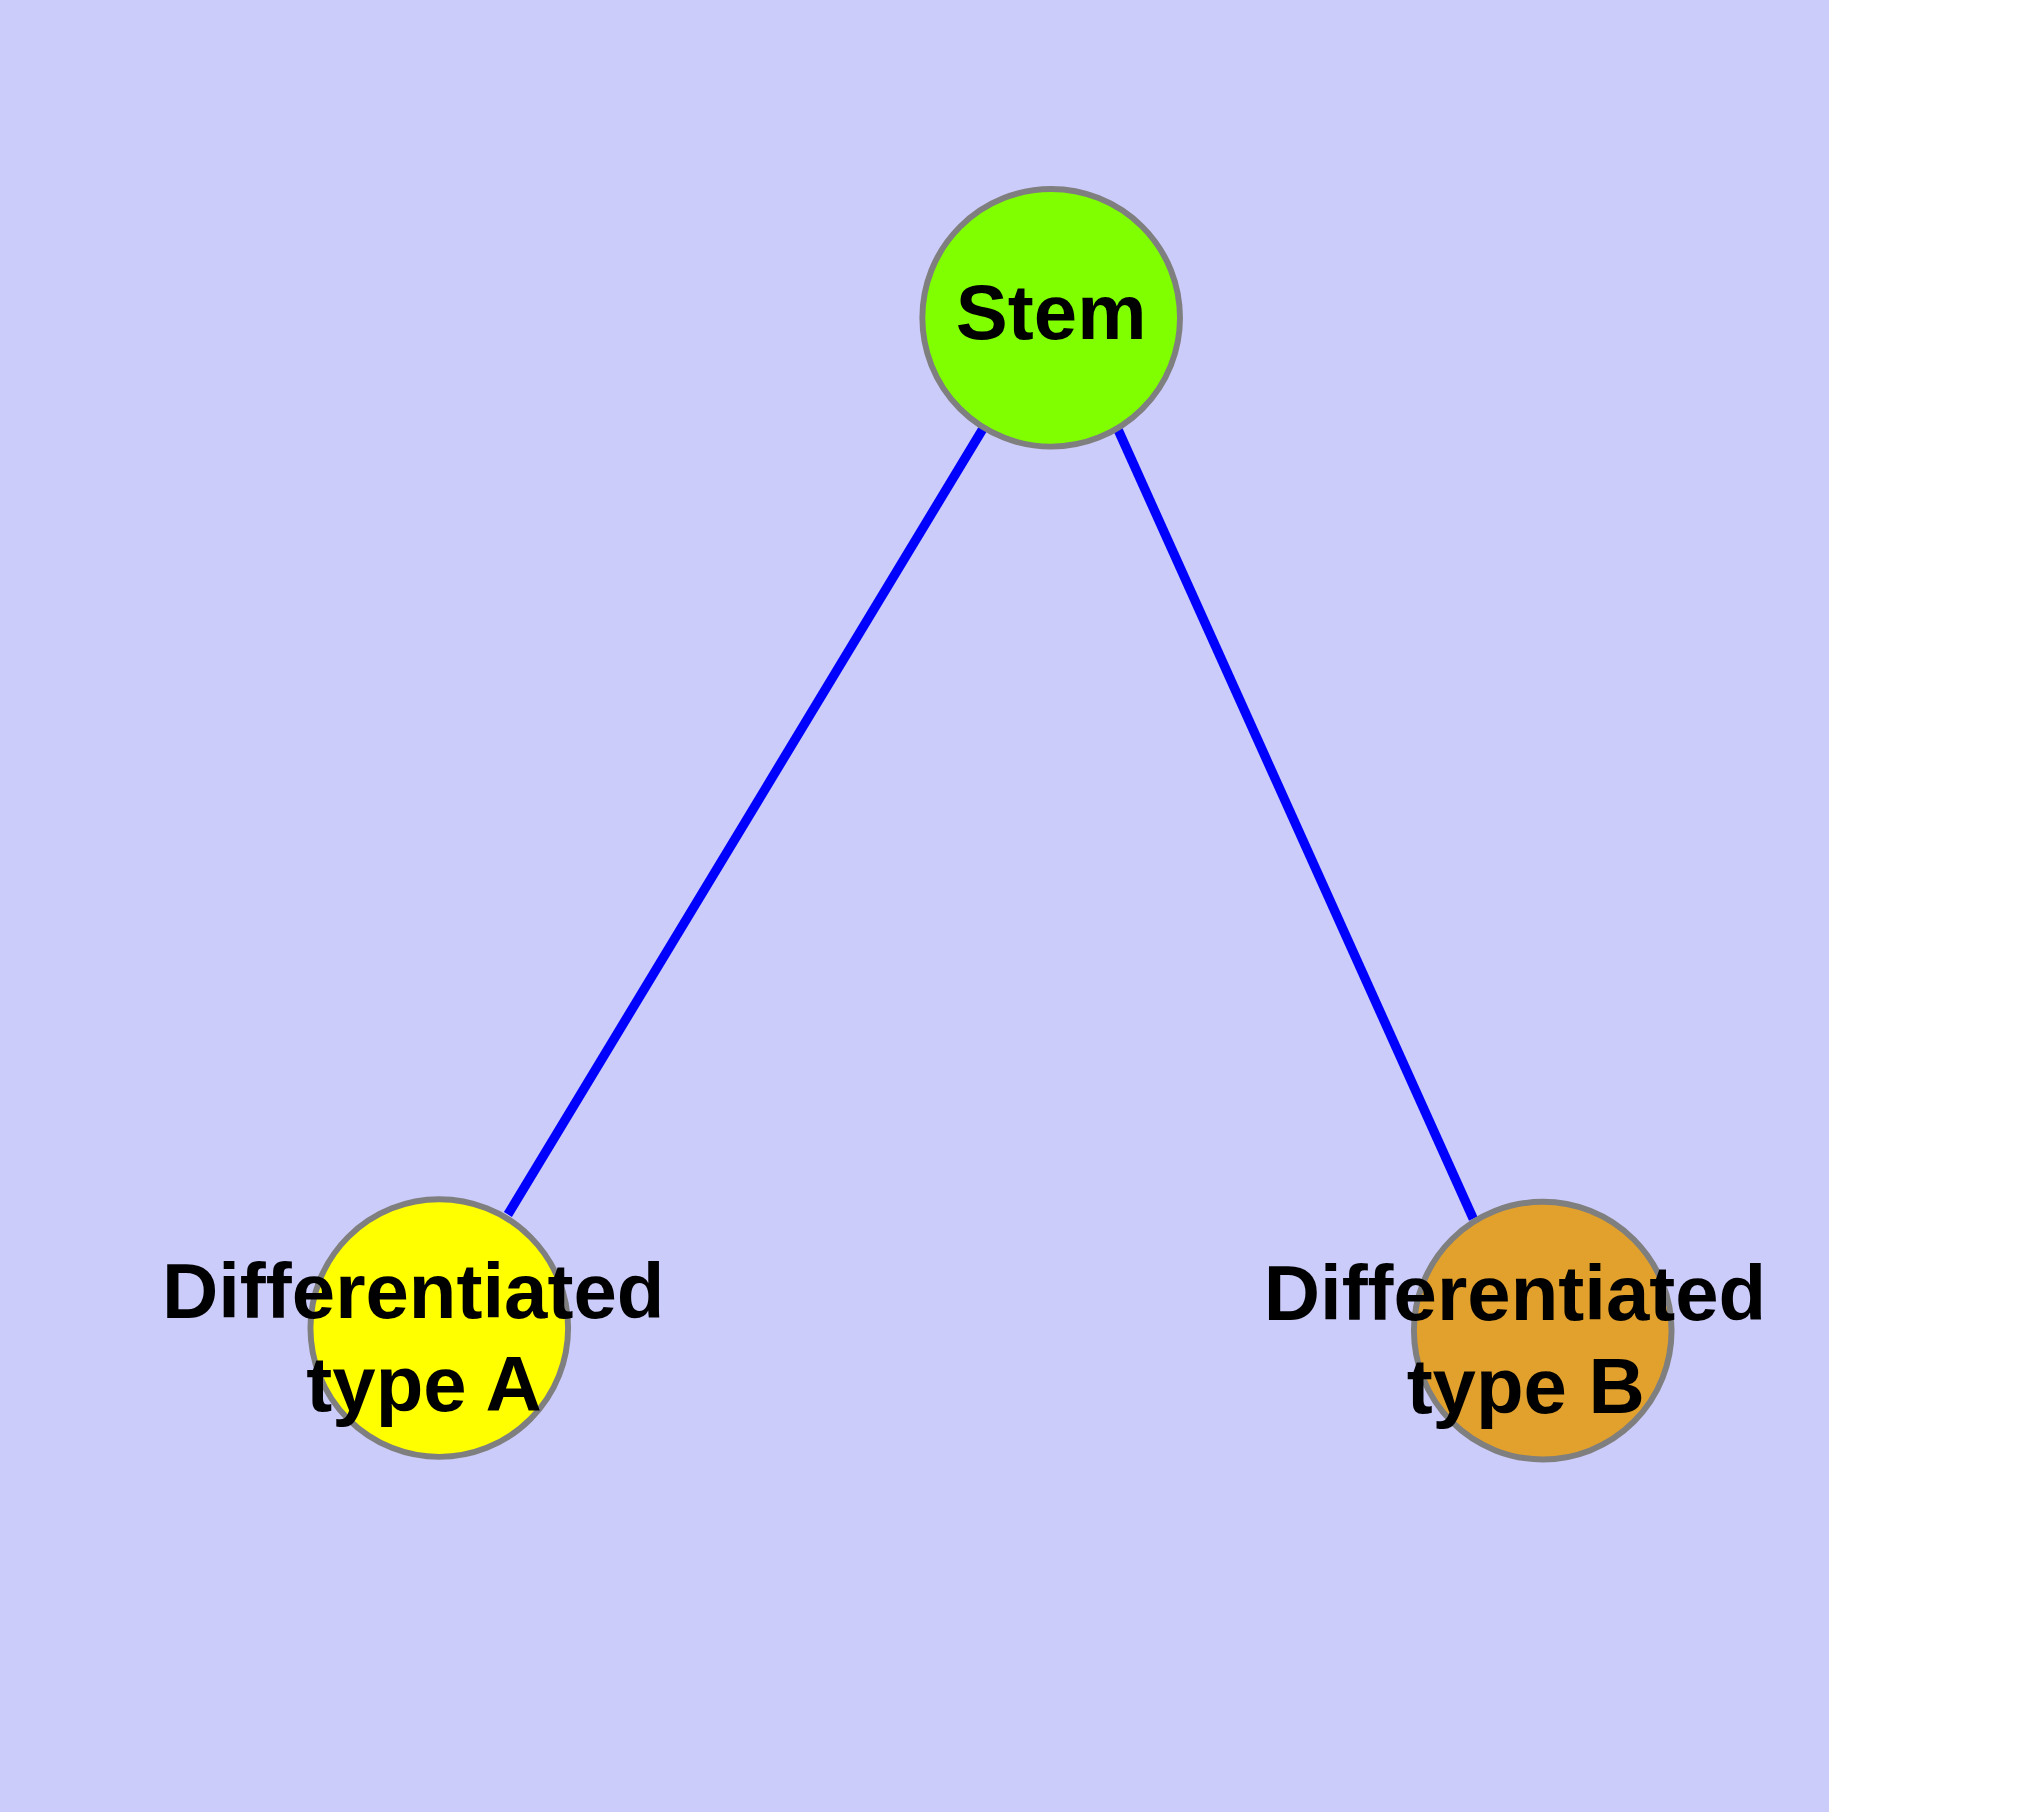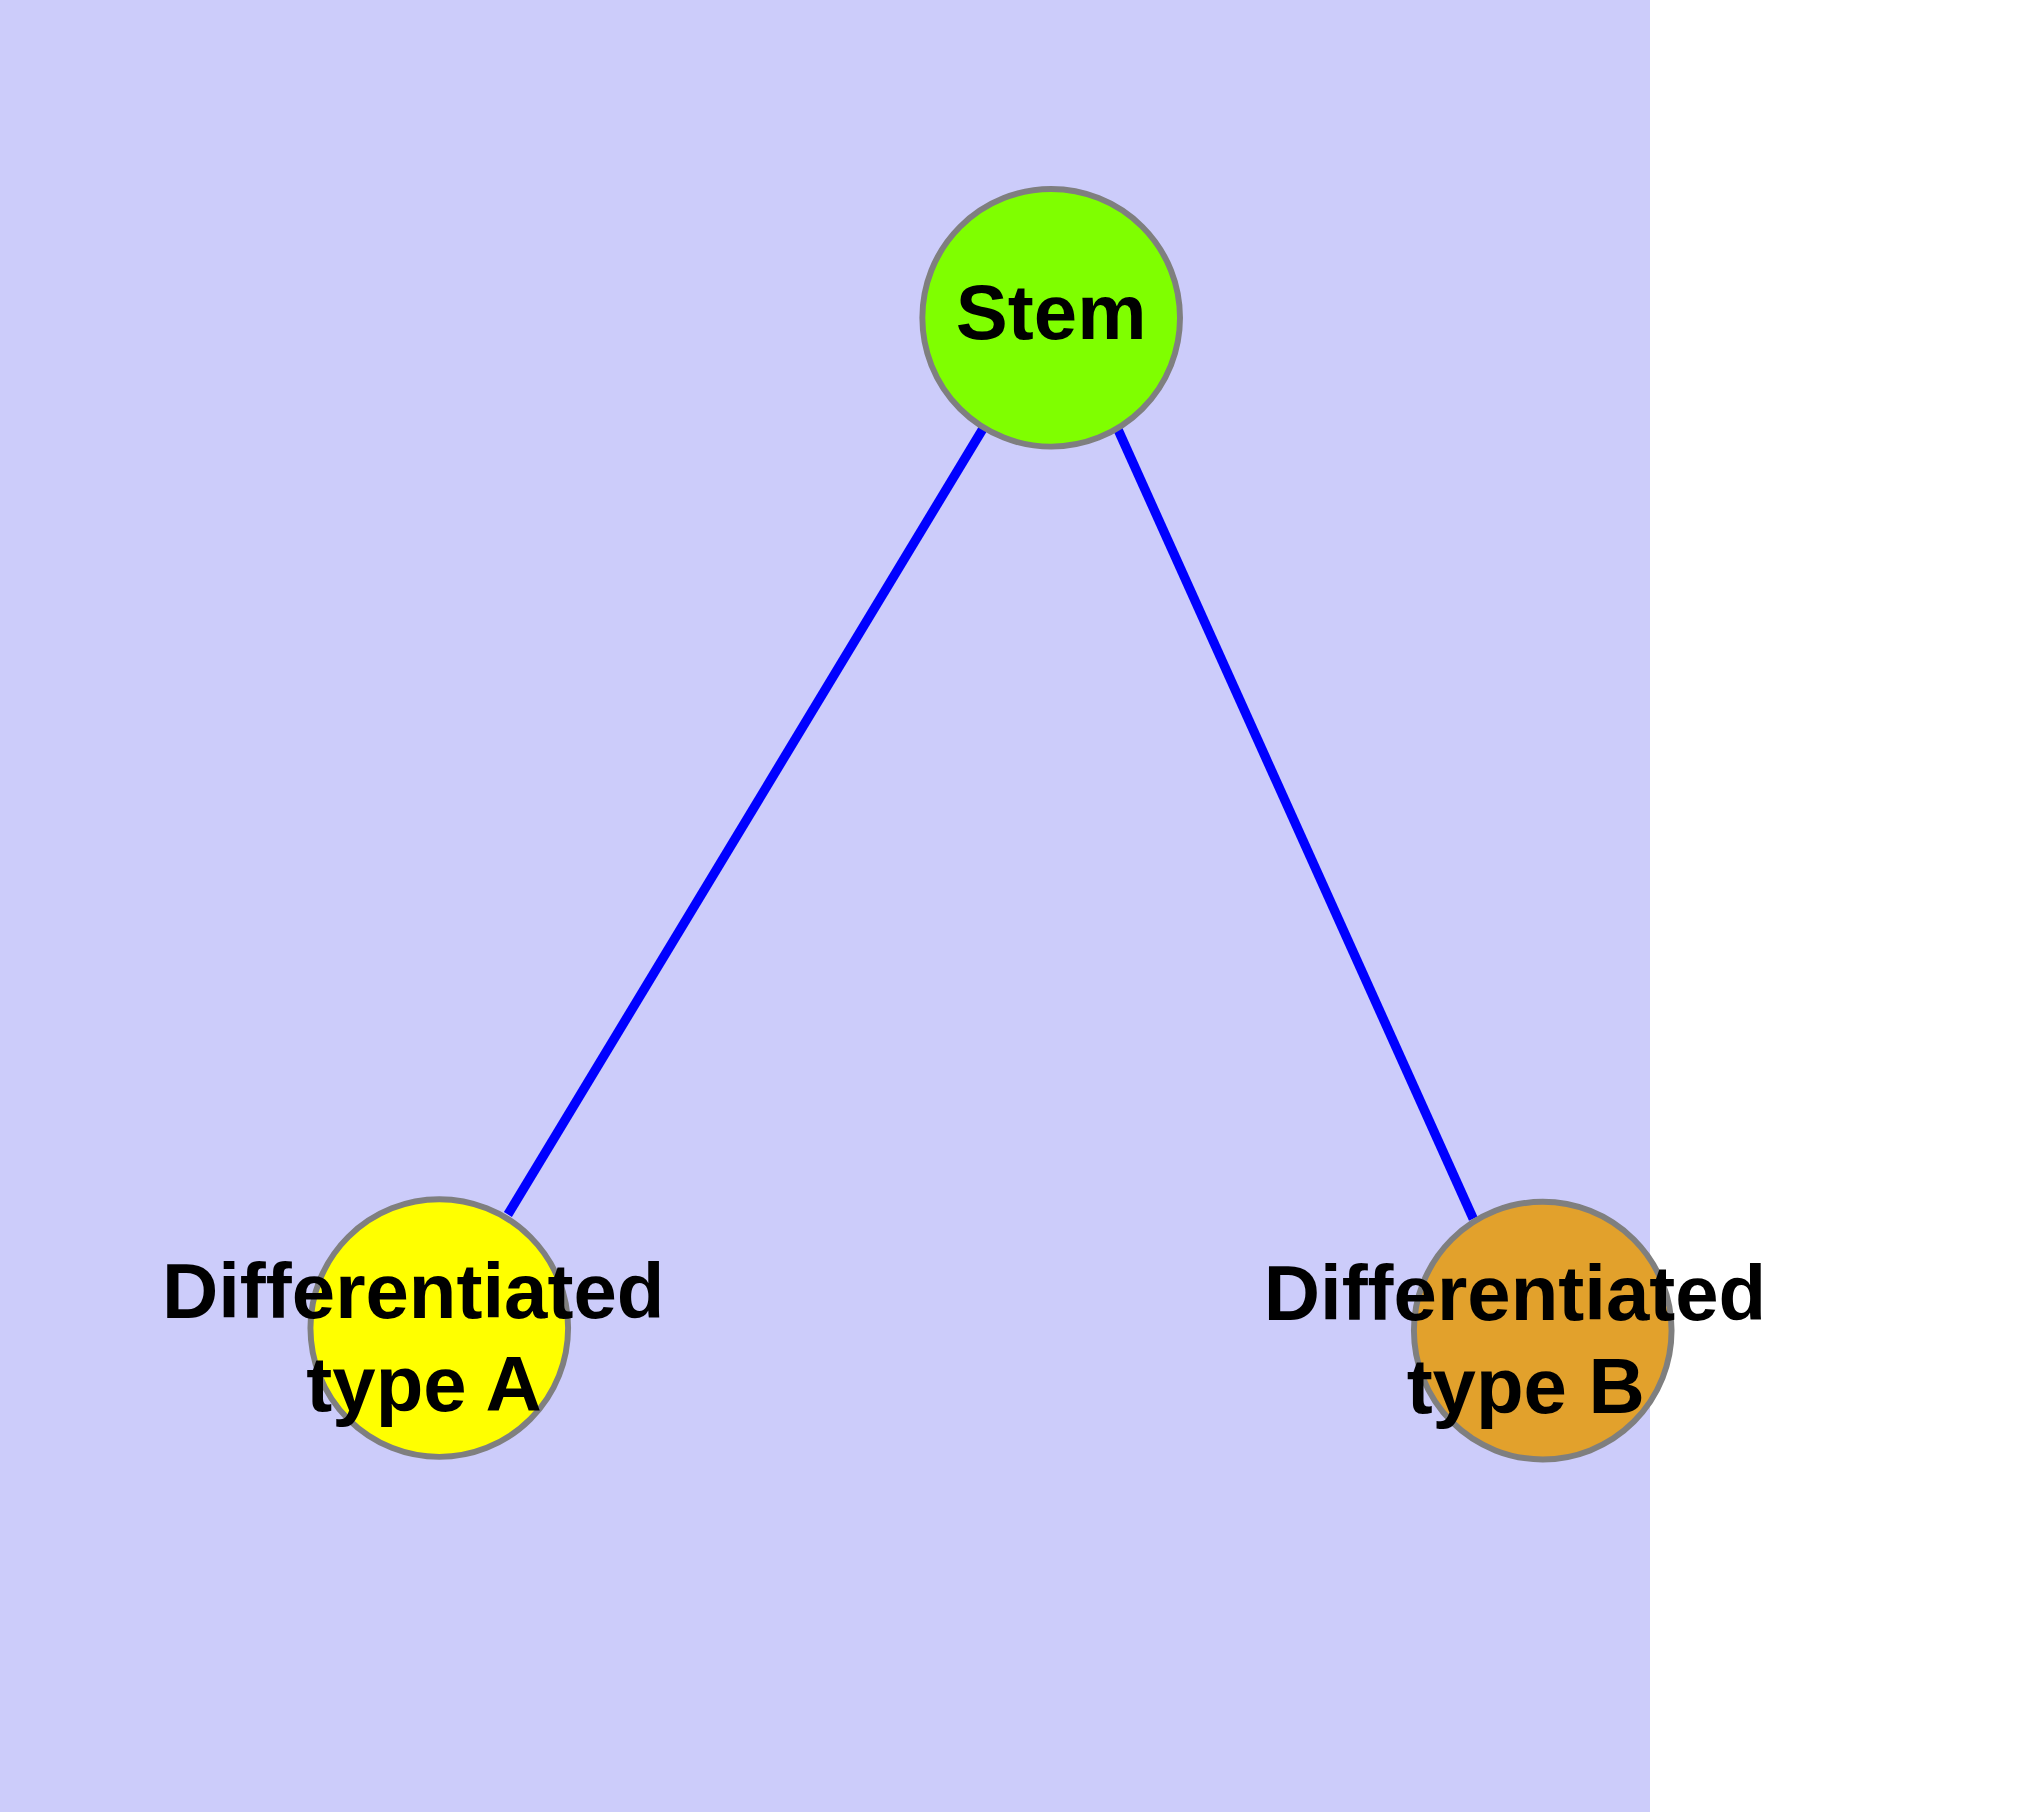--- a/index.html
+++ b/index.html
@@ -8,21 +8,21 @@
     padding: 0;
   }
   body {
     width: 2021px;
     height: 1812px;
     overflow: hidden;
     font-family: "Liberation Sans", sans-serif;
   }
   #graph-canvas {
     position: relative;
-    width: 1650px;
+    width: 1829px;
     height: 1812px;
     background: #ccccfa;
   }
   #graph-svg {
     position: absolute;
     left: 0;
     top: 0;
     width: 2021px;
     height: 1812px;
     display: block;

